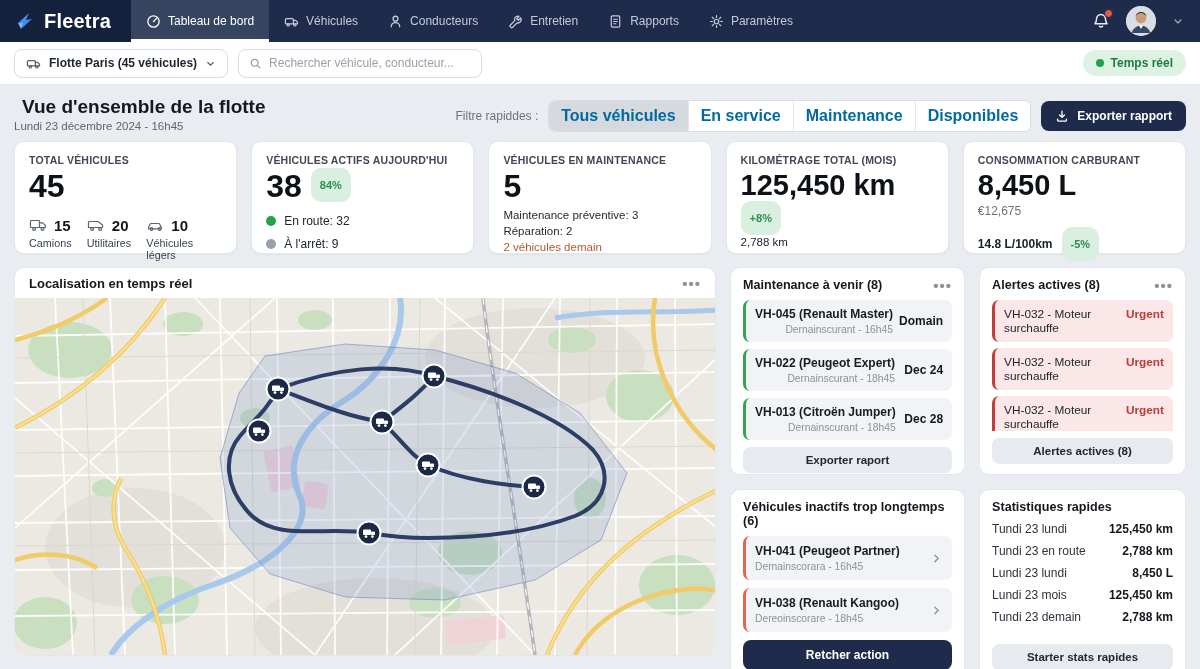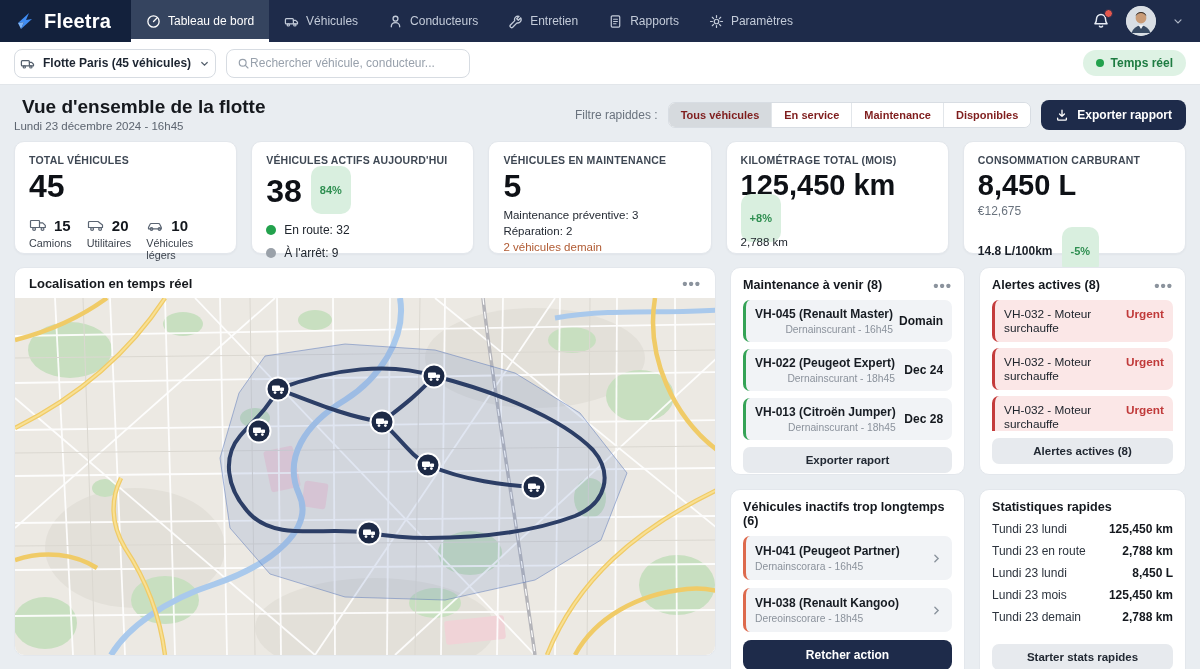--- a/index.html
+++ b/index.html
@@ -19,61 +19,61 @@
   .nav-right { margin-left:auto; display:flex; align-items:center; gap:16px; padding-right:16px; }
   .bell { position:relative; color:#e8edf5; }
   .bell .dot { position:absolute; top:-3px; right:-3px; width:9px; height:9px; border-radius:50%;
     background:#e4574d; border:1.5px solid #1e2b4a; }
   .avatar { width:30px; height:30px; border-radius:50%; overflow:hidden; background:#d6dbe1; }
 
   
   .subbar { height:43px; background:#fff; border-bottom:1px solid #e2e6ea;
     display:flex; align-items:center; gap:10px; padding:0 14px; }
   .selector { height:29px; border:1px solid #d7dce2; border-radius:8px; background:#fff;
-    display:flex; align-items:center; gap:8px; padding:0 5px; font-size:12px; font-weight:700; color:#1c2430; cursor:pointer; }
+    display:flex; align-items:center; gap:8px; padding:0 11px; font-size:12px; font-weight:700; color:#1c2430; cursor:pointer; }
   .selector .chev, .selector .ticon { color:#55606d; }
   .search { height:29px; width:244px; border:1px solid #d7dce2; border-radius:8px; background:#fff;
-    display:flex; align-items:center; padding:0 10px; color:#98a1ac; }
+    display:flex; align-items:center; gap:7px; padding:0 10px; color:#98a1ac; }
   .search input { border:none; outline:none; font-size:12px; width:100%; color:#333;
     font-family:"Liberation Sans", sans-serif; }
   .search input::placeholder { color:#98a1ac; }
   .live { margin-left:auto; background:#def2e4; color:#1e7c42; border-radius:14px; font-size:12px;
     font-weight:600; padding:6px 13px; display:flex; gap:7px; align-items:center; }
   .live i { width:8px; height:8px; border-radius:50%; background:#23a24d; }
 
   
   .content { padding:6px 14px 0; }
   .titlerow { display:flex; align-items:flex-start; }
   .titlerow h1 { font-size:19px; font-weight:700; margin:5px 8px 2px; }
   .pagedate { font-size:11.5px; color:#5d6570; }
   .title-actions { margin-left:auto; display:flex; align-items:center; gap:10px; margin-top:9px; }
   .filters-label { font-size:12px; color:#6a737e; }
   .seg { display:flex; background:#fff; border:1px solid #d8dde3; border-radius:7px; overflow:hidden; }
-  .seg .seg-btn { font-size:11px; font-weight:600; padding:6px 12px; color:#7f1d1d; background:#fff;
+  .seg .seg-btn { font-size:16px; font-weight:600; padding:6px 12px; color:#0369a1; background:#fff;
     border:none; border-right:1px solid #e2e6ea; cursor:pointer; white-space:nowrap;
     font-family:"Liberation Sans", sans-serif; }
   .seg .seg-btn:last-child { border-right:none; }
   .seg .seg-btn.active { background:#d6dade; }
   .export-btn { background:#1e2b4a; color:#fff; border:none; border-radius:8px; font-size:12px; font-weight:600;
     padding:8px 14px; display:flex; align-items:center; gap:8px; cursor:pointer;
     font-family:"Liberation Sans", sans-serif; }
 
   
   .kpis { display:grid; grid-template-columns:repeat(5,1fr); gap:14px; margin-top:9px; }
   .card { background:#fff; border:1px solid #e3e7ec; border-radius:10px; padding:12px 14px;
     height:113px; box-shadow:0 1px 2px rgba(16,24,40,.04); }
   .kpi-label { font-size:10.5px; font-weight:700; color:#3f4854; letter-spacing:.2px; }
   .kpi-value { font-size:32px; font-weight:800; color:#0e1116; line-height:1.12; margin-top:3px; }
   .bk-row { display:flex; gap:17px; margin-top:12px; }
   .bk-top { display:flex; align-items:center; gap:6px; color:#5b6573; }
   .bk-count { font-size:15px; font-weight:800; color:#13171d; }
   .bk-label { font-size:10.8px; color:#3c434d; margin-top:3px; }
   .value-row { display:flex; align-items:center; gap:9px; }
   .badge-green { background:#d9efdf; color:#2f8f51; font-size:11px; font-weight:700;
-    padding:18px 9px; border-radius:10px;text-align:right; }
+    padding:11px 9px; border-radius:10px;text-align:right; }
   .dot-row { display:flex; align-items:center; gap:8px; font-size:12px; color:#20262e; margin-top:9px; }
   .dot-row i { width:10px; height:10px; border-radius:50%; }
   .kpi-line { font-size:11.5px; color:#242a33; margin-top:4px; }
   .kpi-line.warn { color:#b05a32; }
   .kpi-sub { font-size:12px; color:#6a737e; margin-top:3px; }
   .kpi-sub-dark { font-size:11.5px; color:#20262e; margin-top:10px; }
   .fuel-row { display:flex; align-items:center; gap:9px; margin-top:9px; font-size:12px;
     font-weight:700; color:#1a2029; }
 
   

